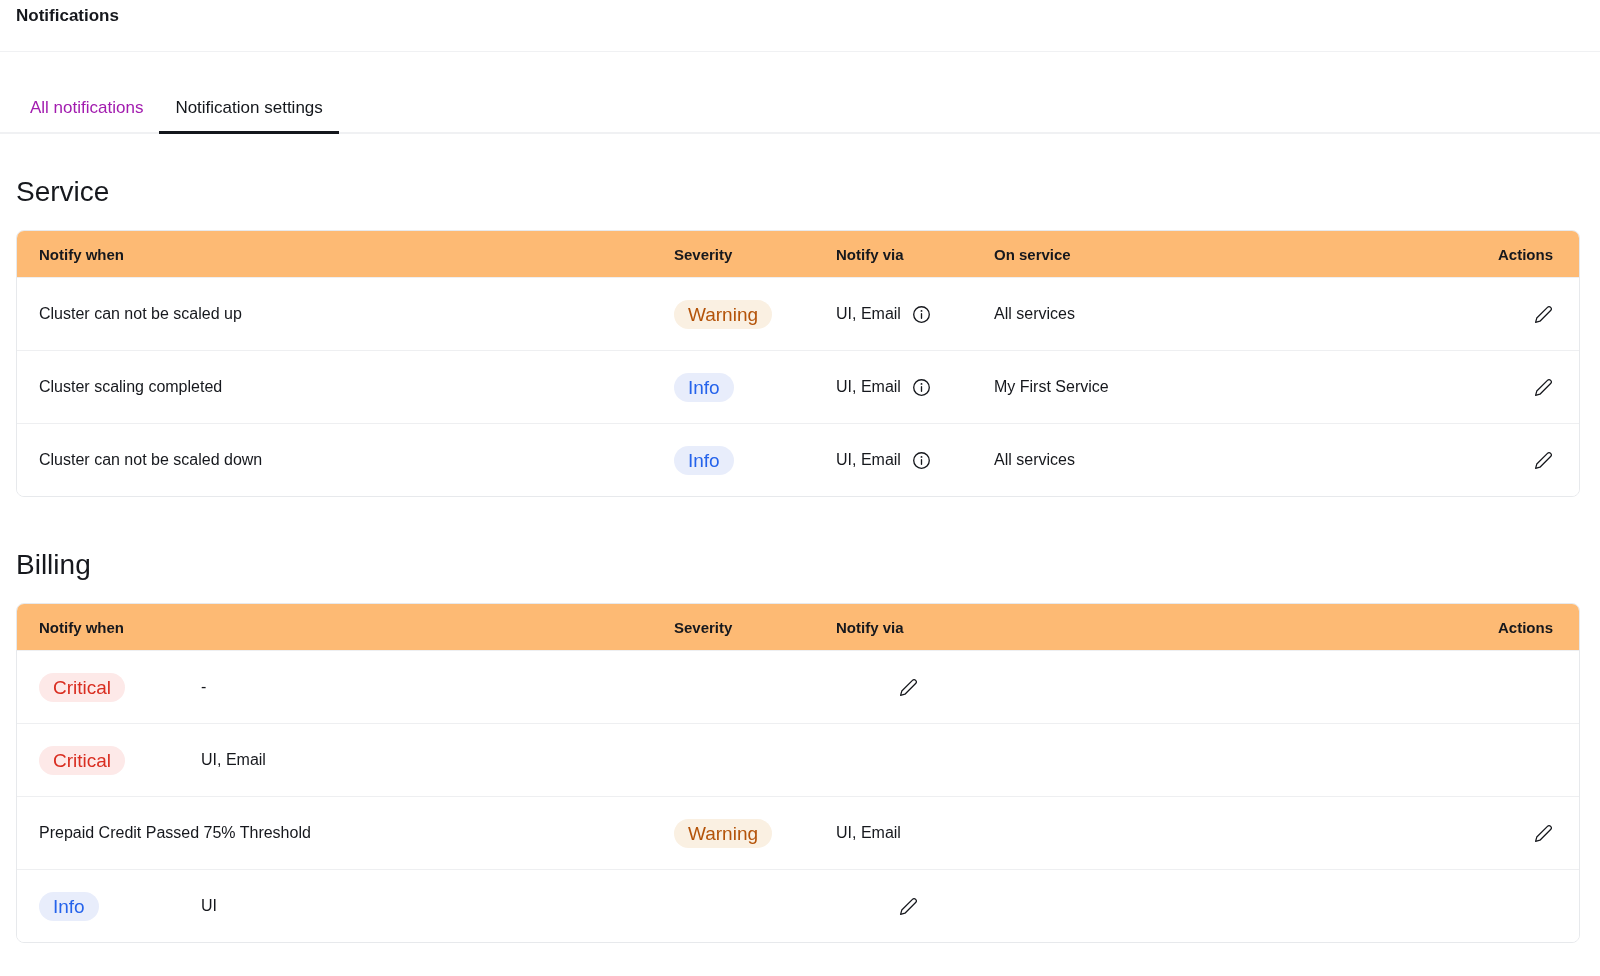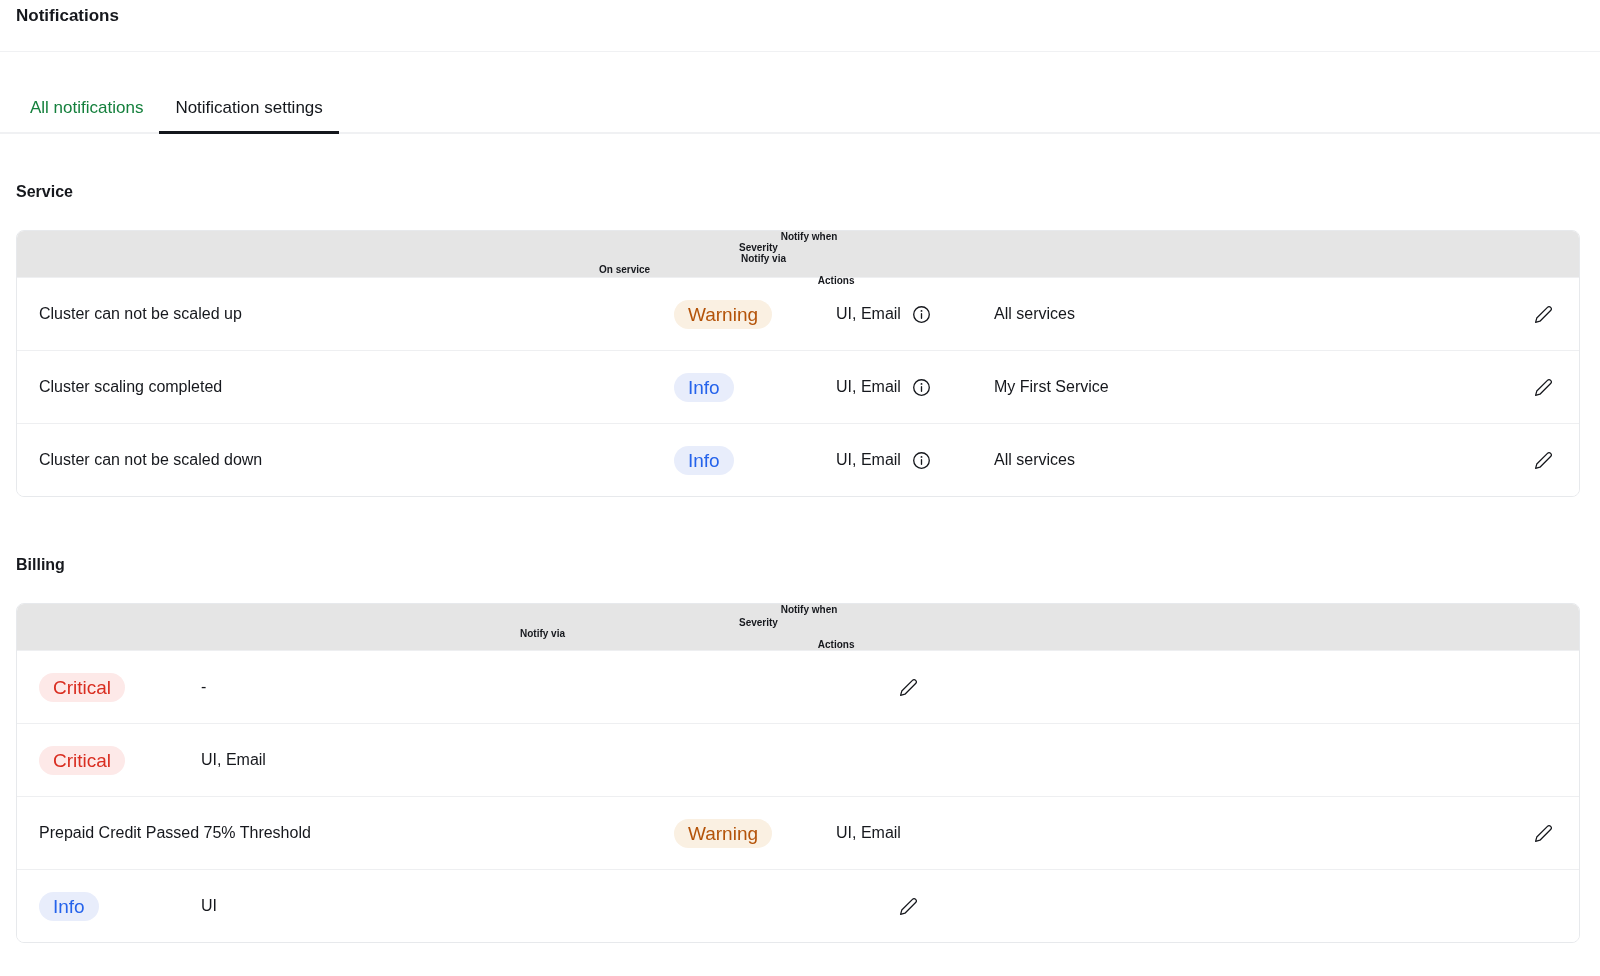--- a/index.html
+++ b/index.html
@@ -24,35 +24,35 @@
   
   .tabs {
     display: flex;
     margin-top: 46px;
     padding: 0 14px;
     border-bottom: 2px solid #F0F1F3;
   }
   .tab {
     padding: 0 16px 13px;
     font-size: 17px;
-    color: #15803d;
+    color: #a21caf;
     border-bottom: 3px solid transparent;
     margin-bottom: -2px;
     cursor: pointer;
     white-space: nowrap;
   }
   .tab.active {
     color: #14171C;
     font-weight: 500;
     border-bottom-color: #14171C;
   }
   
   .section-heading {
-    font-size: 16px;
-    font-weight: 700;
+    font-size: 28px;
+    font-weight: 400;
     margin: 46px 0 0 16px;
     line-height: 24px;
   }
   .section-heading.billing { margin-top: 56px; }
   .table {
     margin: 26px 16px 0;
     width: 1564px;
     border: 1px solid #E7E9EC;
     border-radius: 8px;
     overflow: hidden;
@@ -60,25 +60,24 @@
   }
   .trow {
     display: flex;
     align-items: center;
     height: 73px;
     border-top: 1px solid #EEEFF1;
     background: #ffffff;
   }
   .trow.thead {
     height: 46px;
-    background: #e5e5e5;
+    background: #fdba74;
     border-top: none;
-    font-size: 10px;
+    font-size: 15px;
     font-weight: 700;
-    flex-direction: column;
   }
   .c-when { flex: 1; min-width: 0; padding-left: 22px; }
   .c-sev  { width: 162px; padding-left: 22px; }
   .c-via  { width: 158px; padding-left: 22px; display: flex; align-items: center; gap: 11px; }
   .c-via-wide { width: 600px; padding-left: 22px; display: flex; align-items: center; gap: 11px; }
   .c-svc  { width: 442px; padding-left: 22px; }
   .c-act  { width: 165px; padding-right: 26px; display: flex; justify-content: flex-end; align-items: center; }
   
   .badge {
     display: inline-block;

